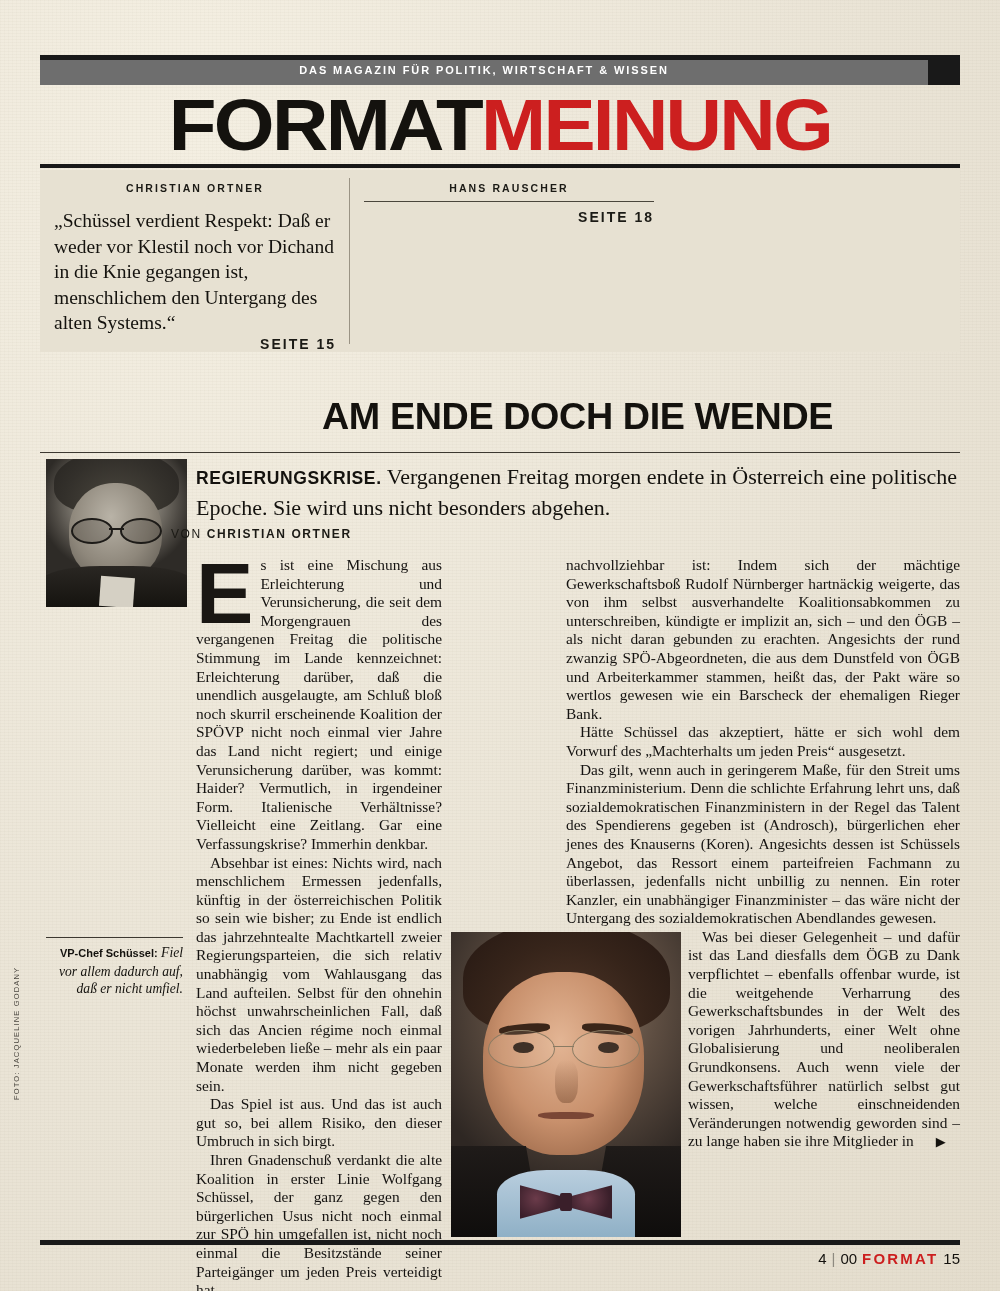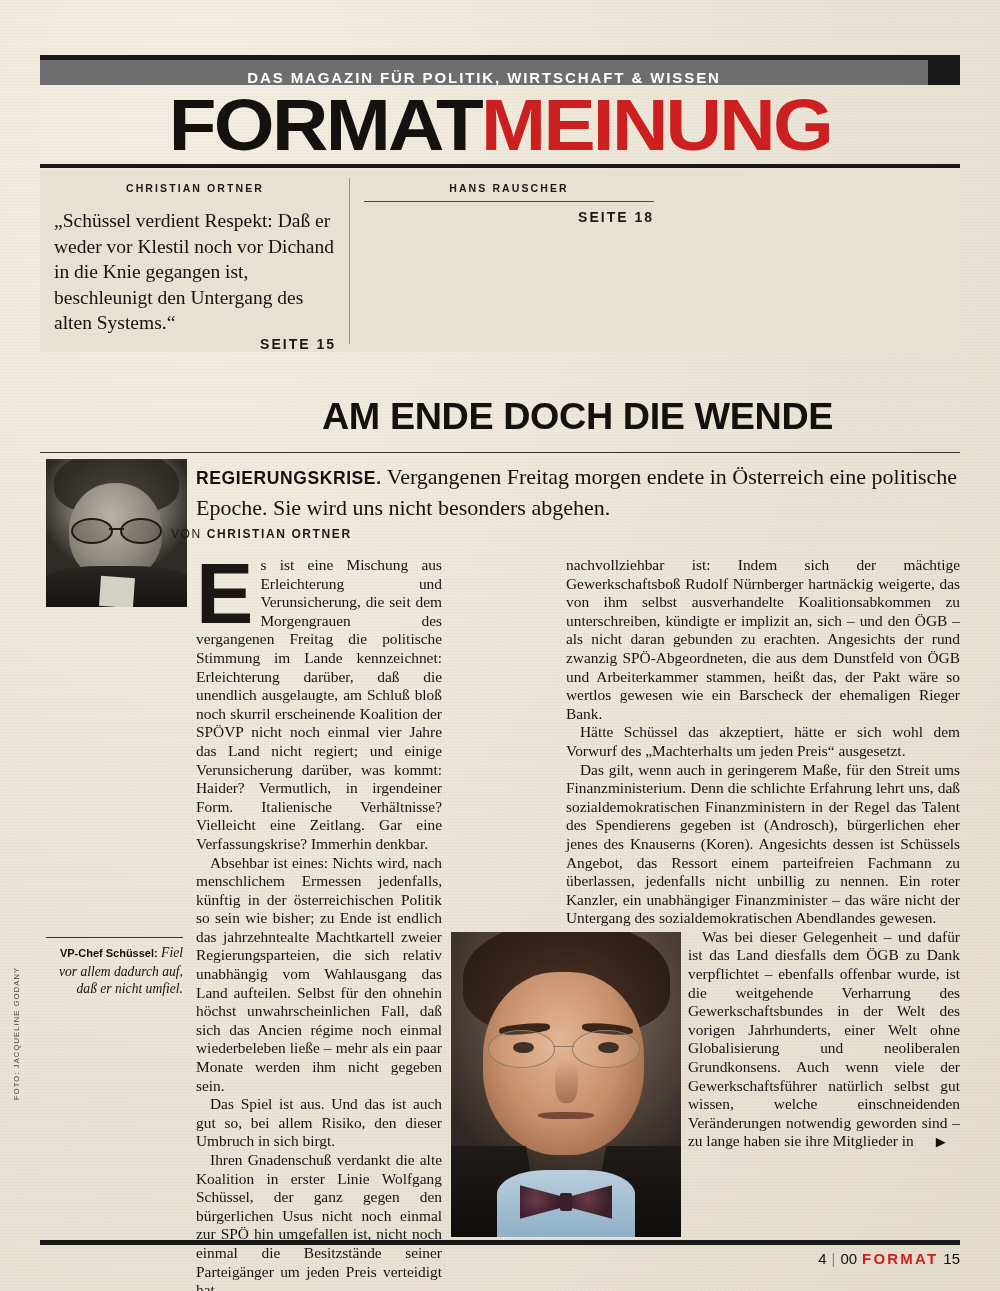--- a/index.html
+++ b/index.html
@@ -36,23 +36,22 @@
     background:#191919;
   }
   .kicker-bar::before{
     content:""; position:absolute; left:0; top:0; width:920px; height:5px;
     background:#191919;
   }
   .kicker-text{
     position:absolute; left:0; top:0; width:888px; height:30px;
     display:flex; align-items:center; justify-content:center;
     font-family:"Liberation Sans", sans-serif;
-    font-weight:bold; font-size:15px; letter-spacing:1.9px;
+    font-weight:bold; font-size:11px; letter-spacing:1.9px;
     color:#ffffff;
-    margin-top:7px;
   }
 
   
   .masthead{
     position:absolute; left:40px; top:88px; width:920px;
     text-align:center;
     font-family:"Liberation Sans", sans-serif;
     font-weight:bold;
     font-size:73px;
     letter-spacing:-2.5px;
@@ -356,21 +355,21 @@
   <div class="masthead">
     <span class="fmt">FORMAT</span><span class="mng">MEINUNG</span>
   </div>
   <div class="rule-thick"></div>
 
   <div class="quotes">
 
     <div class="qcol c1">
       <div class="qauthor">CHRISTIAN ORTNER</div>
       <div class="qrule"></div>
-      <div class="qtext">„Schüssel verdient Respekt: Daß er weder vor Klestil noch vor Dichand in die Knie ge­gangen ist, beschleunigt den Untergang des alten Systems.“</div>
+      <div class="qtext">„Schüssel verdient Respekt: Daß er weder vor Klestil noch vor Dichand in die Knie ge­gangen ist, menschlichem den Untergang des alten Systems.“</div>
       <div class="qpage">SEITE 15</div>
     </div>
 
 
     <div class="qcol c3">
       <div class="qauthor">HANS RAUSCHER</div>
       <div class="qrule"></div>
       <div class="qpage">SEITE 18</div>
     </div>
 

